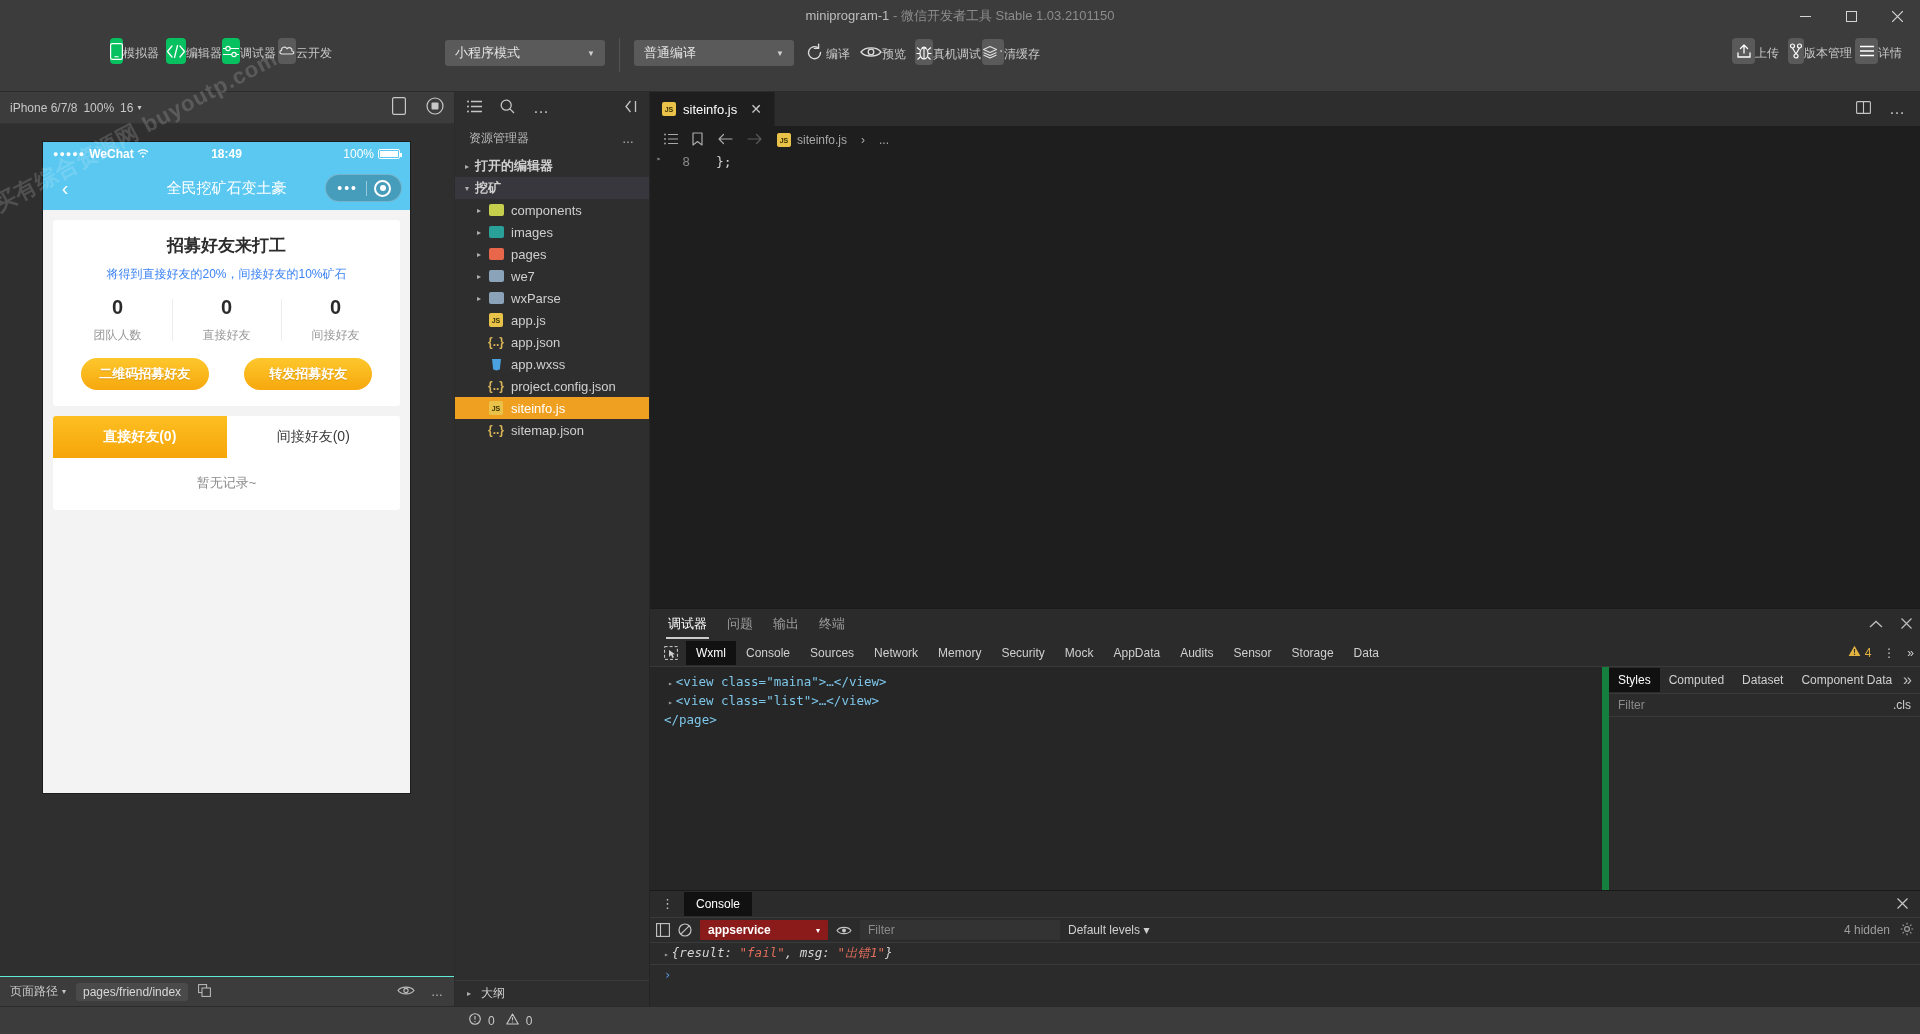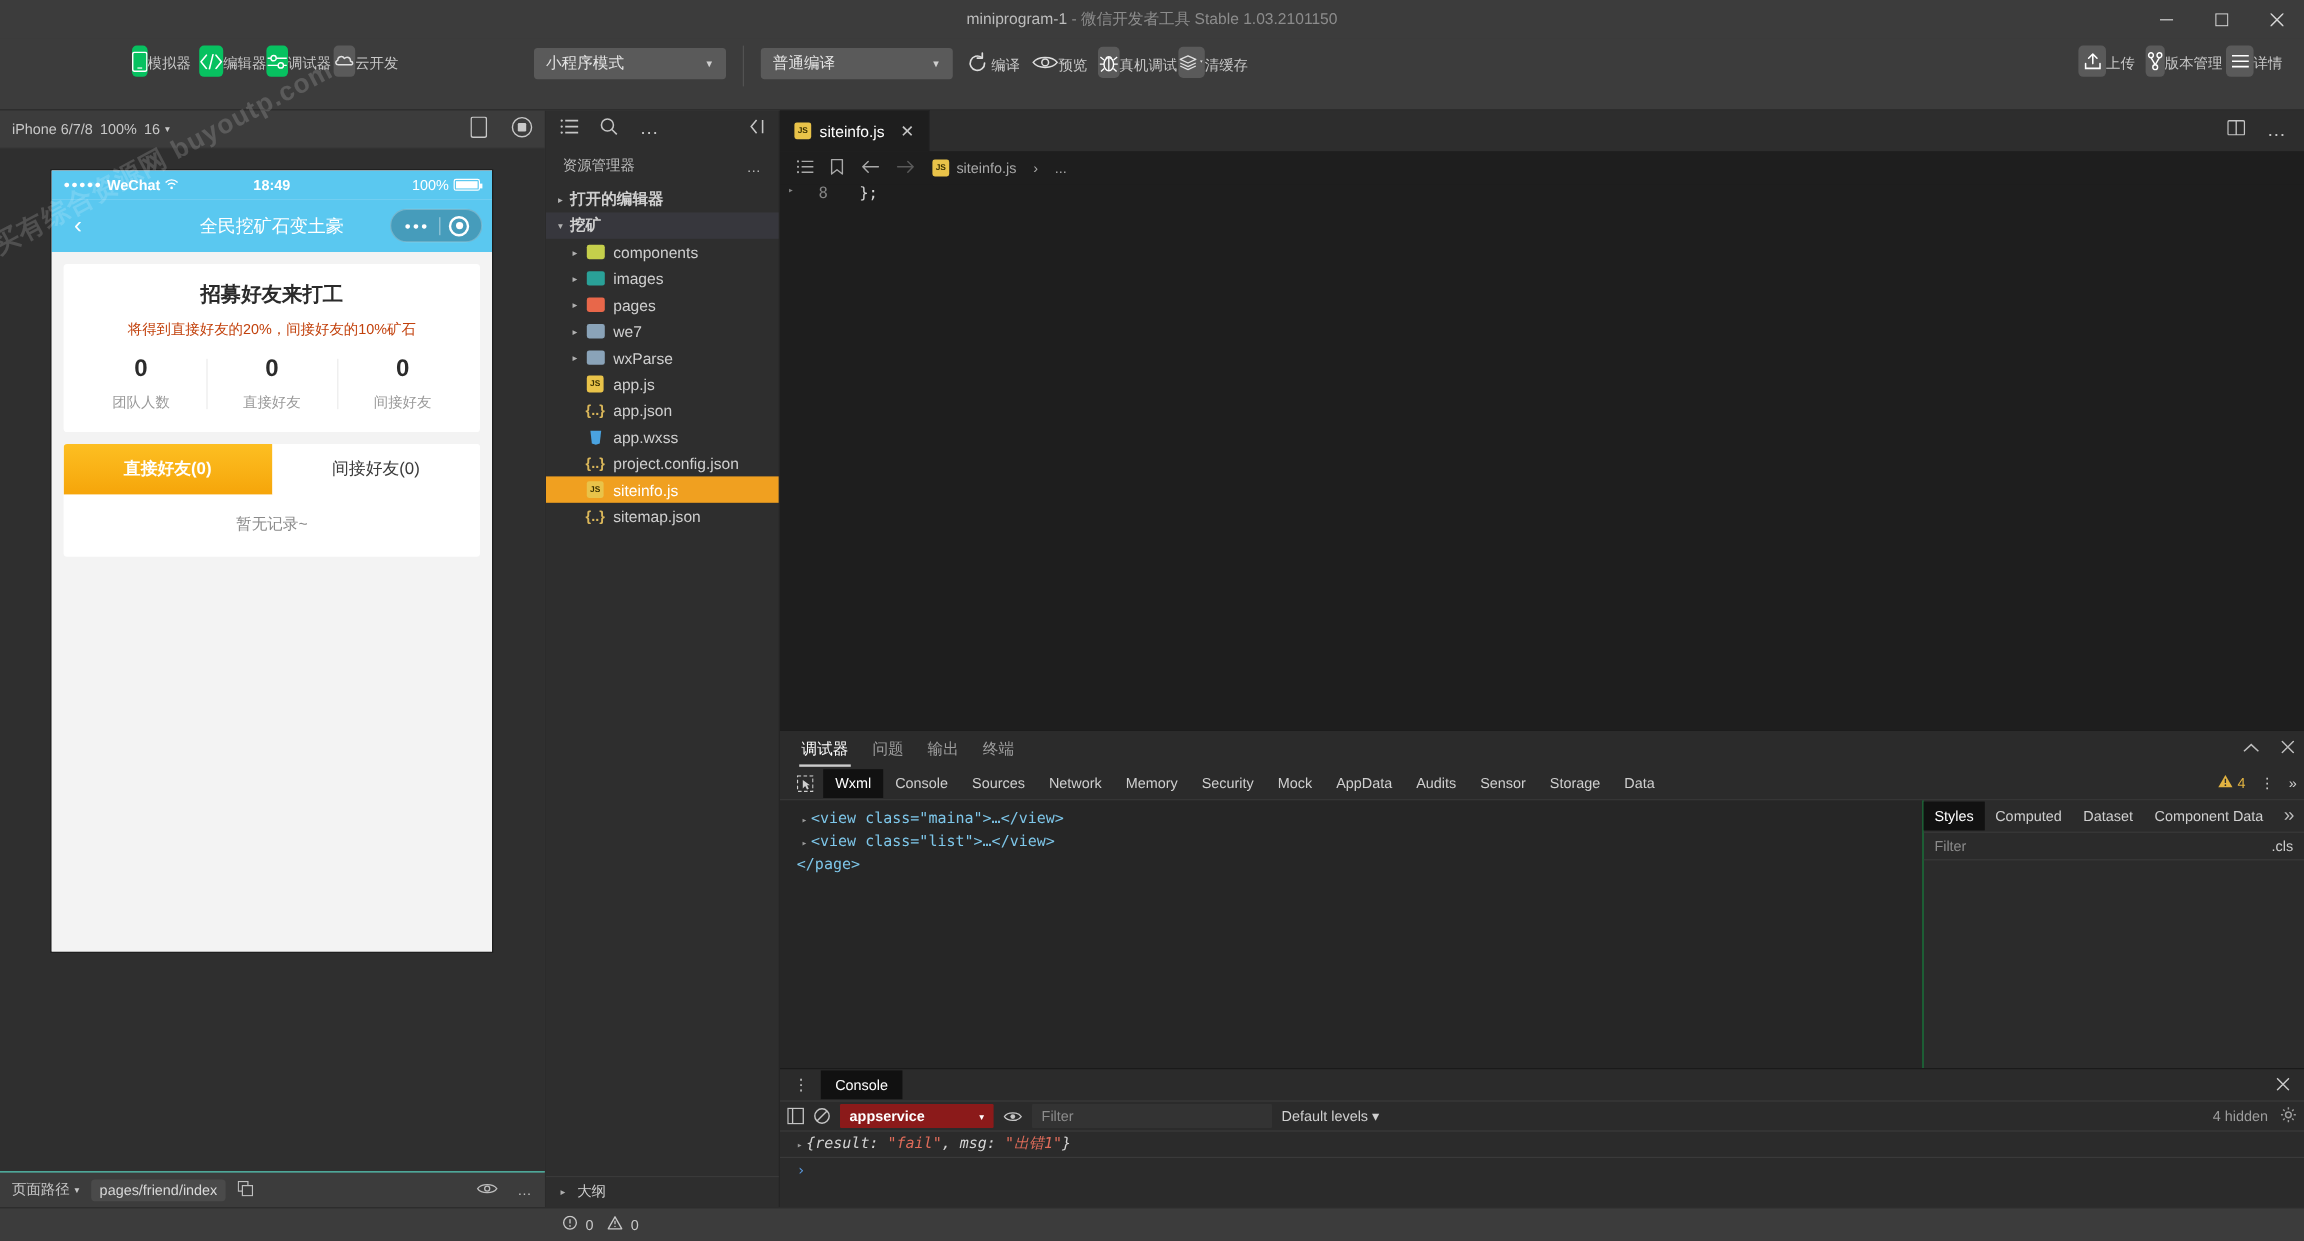--- a/index.html
+++ b/index.html
@@ -112,21 +112,21 @@
     width: 17px; height: 17px; border: 2px solid #fff; border-radius: 50%; margin: 0 7px;
     display: flex; align-items: center; justify-content: center;
   }
   .ph-caps .circ::after { content:''; width:6px;height:6px;background:#fff;border-radius:50%; }
 
   .ph-body { background: #f3f3f3; padding: 10px; height: calc(100% - 68px); }
   .card {
     background: #ffffff; border-radius: 3px; padding: 14px 10px 16px;
   }
   .card h3 { text-align: center; font-size: 17px; color: #2b2b2b; font-weight: bold; }
-  .card .sub { text-align: center; font-size: 12px; color: #c2410c; margin-top: 9px; }
+  .card .sub { text-align: center; font-size: 12px; color: #3b82f6; margin-top: 9px; }
   .stats { display: flex; margin-top: 13px; }
   .stat { flex: 1; text-align: center; position: relative; }
   .stat + .stat::before {
     content: ''; position: absolute; left: 0; top: 3px; bottom: 3px; width: 1px; background: #ececec;
   }
   .stat .num { font-size: 20px; font-weight: bold; color: #2b2b2b; }
   .stat .lab { font-size: 12px; color: #9a9a9a; margin-top: 8px; }
   .card-btns { display: flex; justify-content: space-around; margin-top: 14px; }
   .pill {
     background: linear-gradient(180deg,#fdc72c 0%, #f7a80d 100%);
@@ -241,21 +241,21 @@
   .warn-chip { color: #e2b341; display: flex; align-items: center; gap: 4px; font-size:12px; }
 
   .dt-split { flex: 1; display: flex; min-height: 0; }
   .wxml-tree {
     flex: 1; background: #262626; padding: 6px 10px;
     font-family: "DejaVu Sans Mono","Liberation Mono", monospace; font-size: 12.5px; overflow: hidden;
   }
   .wx-line { line-height: 17px; white-space: nowrap; color: #d4d4d4; }
   .wx-line .arrow { color: #9a9a9a; font-size: 8px; margin-right: 3px; }
   .tag { color: #7ec7ea; }
-  .styles-pane { width: 318px; background: #2b2b2b; border-left: 1px solid #15803d; }
+  .styles-pane { width: 318px; background: #2b2b2b; border-left: 7px solid #15803d; }
   .st-tabs { height: 26px; display: flex; align-items: center; }
   .st-tab { font-size: 12px; color: #cfcfcf; padding: 5px 9px; }
   .st-tab.active { background: #111111; color: #ffffff; }
   .st-tabs .chev { margin-left: auto; color:#bdbdbd; padding-right:8px; }
   .st-filter {
     height: 24px; display: flex; align-items: center; border-top: 1px solid #3a3a3a;
     border-bottom: 1px solid #3a3a3a; padding: 0 9px; font-size: 12px; color: #8b8b8b;
   }
   .st-filter .cls { margin-left: auto; color: #cfcfcf; }
 
@@ -528,20 +528,24 @@
                   <div class="lab">团队人数</div>
                 </div>
                 <div class="stat">
                   <div class="num">0</div>
                   <div class="lab">直接好友</div>
                 </div>
                 <div class="stat">
                   <div class="num">0</div>
                   <div class="lab">间接好友</div>
                 </div>
+              </div>
+              <div class="card-btns">
+                <div class="pill">二维码招募好友</div>
+                <div class="pill">转发招募好友</div>
               </div>
             </div>
 
             <div class="listbox">
               <div class="ltabs">
                 <div class="ltab active">直接好友(0)</div>
                 <div class="ltab">间接好友(0)</div>
               </div>
               <div class="lempty">暂无记录~</div>
             </div>

